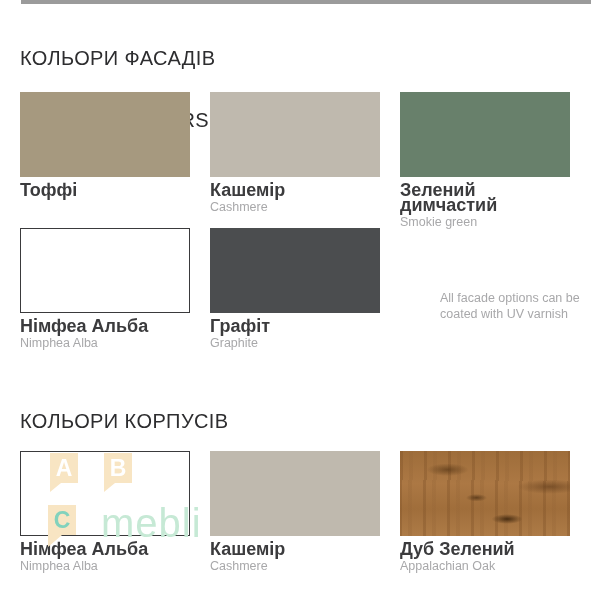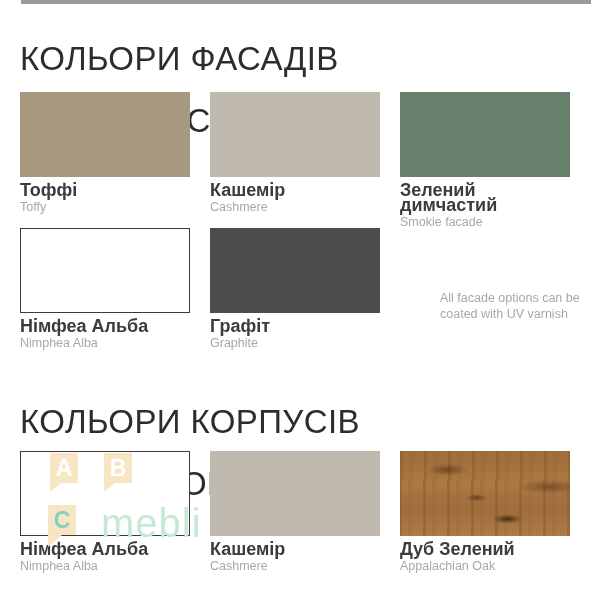--- a/index.html
+++ b/index.html
@@ -4,21 +4,21 @@
 <style>
   html,body{margin:0;padding:0;}
   body{
     width:600px;height:600px;background:#ffffff;
     font-family:"Liberation Sans", sans-serif;
     position:relative;overflow:hidden;
   }
   .topbar{position:absolute;left:21px;top:0;width:570px;height:4px;}
   .title{
     position:absolute;left:20px;width:420px;
-    font-size:33px;line-height:31px;letter-spacing:.4px;
+    font-size:20px;line-height:31px;letter-spacing:.4px;
     color:#2d2d2f;font-weight:400;white-space:pre-line;
   }
   .title .ln{display:block;}
   .cell{position:absolute;width:170px;}
   .sw{width:170px;height:85px;box-sizing:border-box;}
   .sw.bordered{border:1px solid #3a3a3c;background:#ffffff;}
   .uk{margin-top:6px;font-size:18px;font-weight:bold;color:#3b3b3d;line-height:15px;}
   .en{margin-top:2px;font-size:12.5px;color:#a8a8aa;line-height:15px;}
   .note{position:absolute;left:400px;top:288px;width:192px;}
   .note .uk{margin-top:0;line-height:17px;}
@@ -57,31 +57,30 @@
 <div class="topbar" style="background-color: rgb(155, 155, 155);"></div>
 
 <div class="title" style="top:12px">
   <span class="ln">КОЛЬОРИ ФАСАДІВ</span>
   <span class="ln">FACADES COLORS</span>
 </div>
 
 <div class="cell" style="left:20px;top:92px">
   <div class="sw" style="background-color: rgb(166, 153, 127);"></div>
   <div class="uk">Тоффі</div>
-  <div class="en">Toffy</div>
 </div>
 <div class="cell" style="left:210px;top:92px">
   <div class="sw" style="background-color: rgb(191, 185, 174);"></div>
   <div class="uk">Кашемір</div>
   <div class="en">Cashmere</div>
 </div>
 <div class="cell" style="left:400px;top:92px">
   <div class="sw" style="background-color: rgb(104, 128, 107);"></div>
   <div class="uk">Зелений димчастий</div>
-  <div class="en">Smokie facade</div>
+  <div class="en">Smokie green</div>
 </div>
 
 <div class="cell" style="left:20px;top:228px">
   <div class="sw bordered" style="border-color: rgb(58, 58, 60);"></div>
   <div class="uk">Німфеа Альба</div>
   <div class="en">Nimphea Alba</div>
 </div>
 <div class="cell" style="left:210px;top:228px">
   <div class="sw" style="background-color: rgb(75, 77, 79);"></div>
   <div class="uk">Графіт</div>

